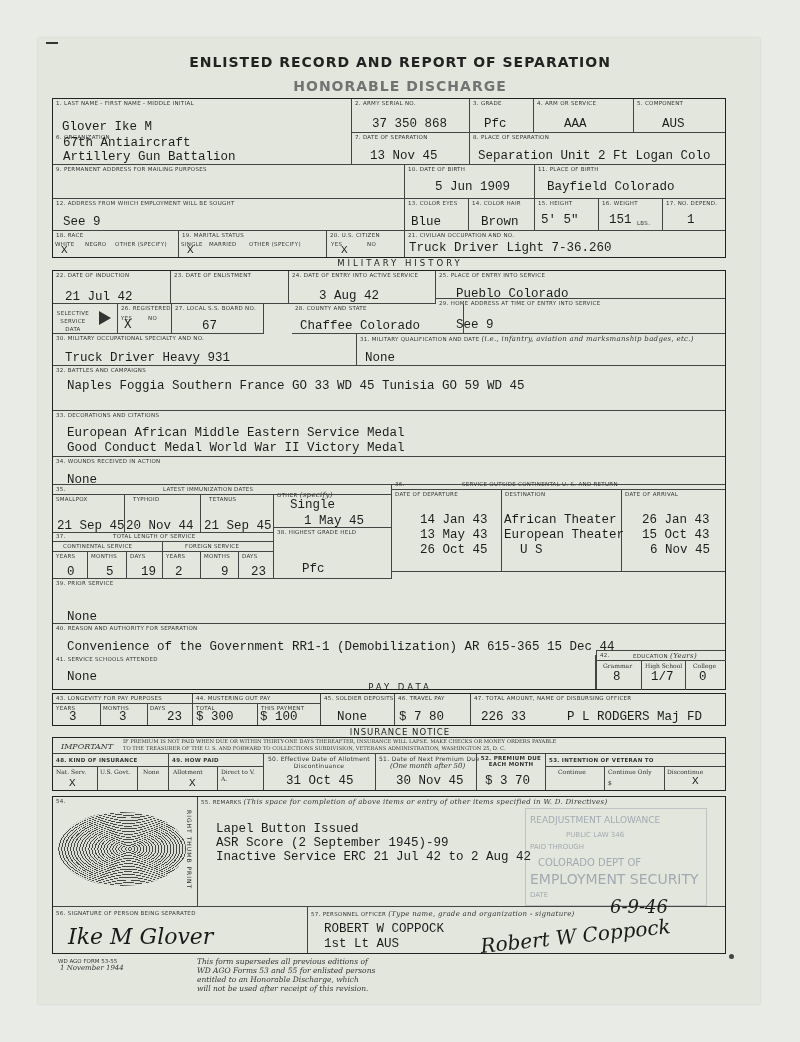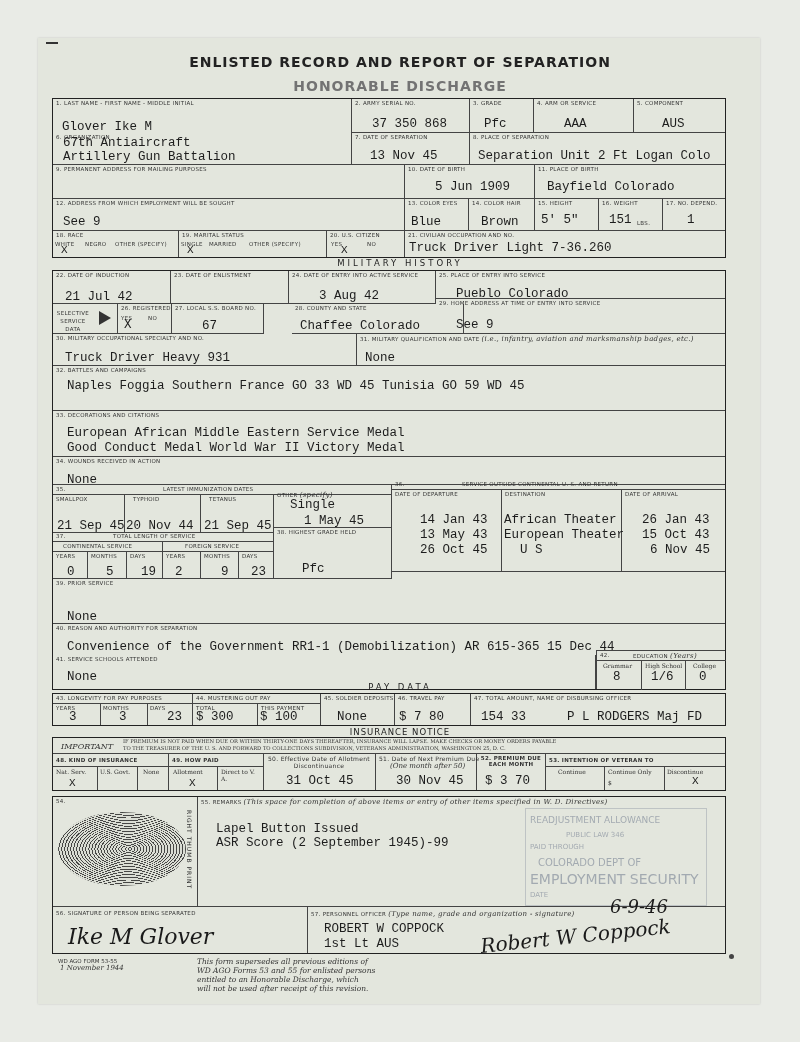--- a/index.html
+++ b/index.html
@@ -295,21 +295,21 @@
 <div class="cell" style="left:596px;top:650px;width:129px;height:39px;border-top:1px solid #444;border-left:1px solid #444;border-right:none;border-bottom:none;">
   <span class="lbl">42.</span>
   <span class="lbl" style="left:36px;"><span>Education</span> <i>(Years)</i></span>
   <div style="position:absolute;left:0;top:9px;width:129px;height:1px;background:#444;"></div>
   <div style="position:absolute;left:44px;top:9px;width:1px;height:30px;background:#444;"></div>
   <div style="position:absolute;left:88px;top:9px;width:1px;height:30px;background:#444;"></div>
   <span class="small" style="left:6px;top:11px;">Grammar</span>
   <span class="small" style="left:48px;top:11px;">High School</span>
   <span class="small" style="left:96px;top:11px;">College</span>
   <span class="val" style="left:16px;top:19px;">8</span>
-  <span class="val" style="left:54px;top:19px;">1/6</span>
+  <span class="val" style="left:54px;top:19px;">1/7</span>
   <span class="val" style="left:102px;top:19px;">0</span>
 </div>
 
 <div class="sec" style="top:682px;">PAY DATA</div>
 <div class="box" style="left:52px;top:693px;width:674px;height:33px;"></div>
 <div class="cell" style="left:53px;top:694px;width:140px;height:31px;border-bottom:none;">
   <span class="lbl">43. Longevity for pay purposes</span>
   <div style="position:absolute;left:0;top:9px;width:140px;height:1px;background:#444;"></div>
   <div style="position:absolute;left:47px;top:9px;width:1px;height:22px;background:#444;"></div>
   <div style="position:absolute;left:94px;top:9px;width:1px;height:22px;background:#444;"></div>
@@ -332,21 +332,21 @@
 <div class="cell" style="left:321px;top:694px;width:74px;height:31px;border-bottom:none;">
   <span class="lbl">45. Soldier deposits</span>
   <span class="val" style="left:16px;top:16px;">None</span>
 </div>
 <div class="cell" style="left:395px;top:694px;width:76px;height:31px;border-bottom:none;">
   <span class="lbl">46. Travel pay</span>
   <span class="val" style="left:4px;top:16px;">$ 7 80</span>
 </div>
 <div class="cell" style="left:471px;top:694px;width:254px;height:31px;border-right:none;border-bottom:none;">
   <span class="lbl">47. Total amount, name of disbursing officer</span>
-  <span class="val" style="left:10px;top:16px;">154 33</span>
+  <span class="val" style="left:10px;top:16px;">226 33</span>
   <span class="val" style="left:96px;top:16px;">P L RODGERS Maj FD</span>
 </div>
 
 <div class="sec" style="top:727px;letter-spacing:1px;">INSURANCE NOTICE</div>
 <div class="box" style="left:52px;top:737px;width:674px;height:54px;"></div>
 <div class="cell" style="left:53px;top:738px;width:672px;height:16px;border-right:none;">
   <span class="small" style="left:8px;top:4px;font-size:8px;font-style:italic;">IMPORTANT</span>
   <span class="small" style="left:70px;top:0;font-size:5.2px;">IF PREMIUM IS NOT PAID WHEN DUE OR WITHIN THIRTY-ONE DAYS THEREAFTER, INSURANCE WILL LAPSE.  MAKE CHECKS OR MONEY ORDERS PAYABLE</span>
   <span class="small" style="left:70px;top:7px;font-size:5.2px;">TO THE TREASURER OF THE U. S. AND FORWARD TO COLLECTIONS SUBDIVISION, VETERANS ADMINISTRATION, WASHINGTON 25, D. C.</span>
 </div>
@@ -396,20 +396,21 @@
 <div class="box" style="left:52px;top:796px;width:674px;height:158px;"></div>
 <div class="cell" style="left:53px;top:797px;width:145px;height:110px;">
   <span class="lbl">54.</span>
 </div>
 <div class="thumb"></div>
 <div class="vert" style="left:186px;top:810px;">RIGHT THUMB PRINT</div>
 <div class="cell" style="left:198px;top:797px;width:527px;height:110px;border-right:none;">
   <span class="lbl"><span>55. Remarks</span> <i>(This space for completion of above items or entry of other items specified in W. D. Directives)</i></span>
   <span class="val" style="left:18px;top:25px;">Lapel Button Issued</span>
   <span class="val" style="left:18px;top:39px;">ASR Score (2 September 1945)-99</span>
+  <span class="val" style="left:18px;top:53px;">Inactive Service ERC 21 Jul 42 to 2 Aug 42</span>
 </div>
 <div class="stamp">
   <div style="position:absolute;left:4px;top:6px;font-size:9px;">READJUSTMENT ALLOWANCE</div>
   <div style="position:absolute;left:40px;top:22px;font-size:7px;text-align:center;">PUBLIC LAW 346</div>
   <div style="position:absolute;left:4px;top:34px;font-size:7px;">PAID THROUGH</div>
   <div style="position:absolute;left:12px;top:48px;font-size:10px;">COLORADO DEPT OF</div>
   <div style="position:absolute;left:4px;top:62px;font-size:14px;">EMPLOYMENT SECURITY</div>
   <div style="position:absolute;left:4px;top:82px;font-size:7px;">DATE</div>
 </div>
 <div class="sig" style="left:610px;top:896px;font-size:18px;">6-9-46</div>

